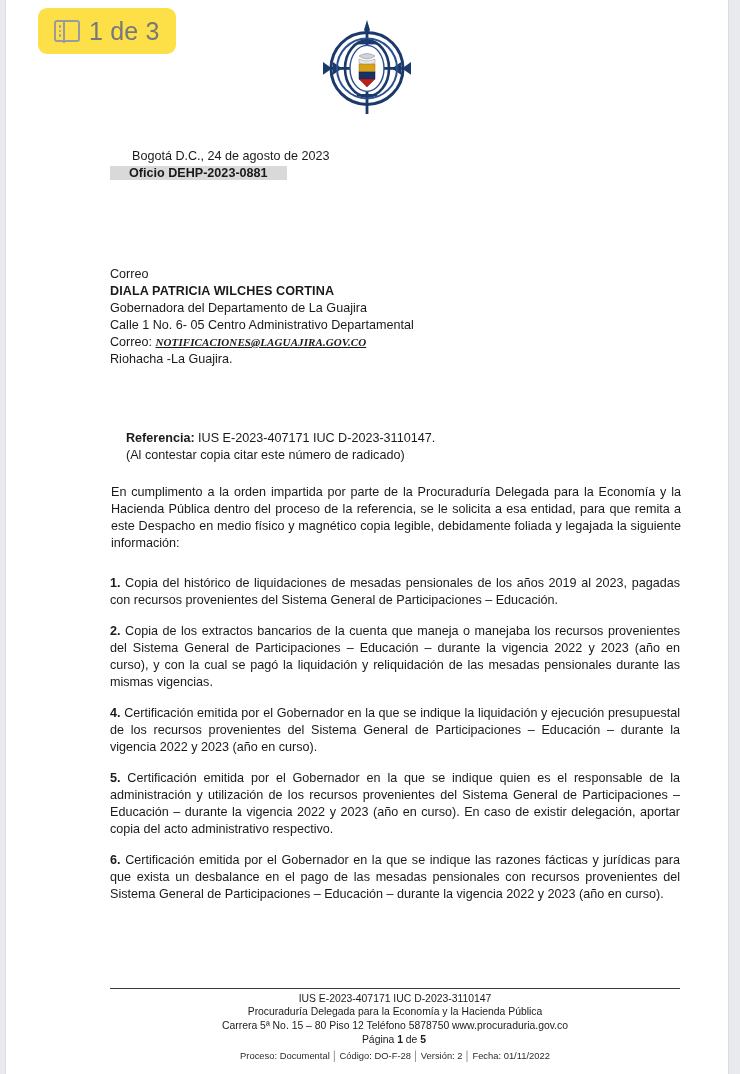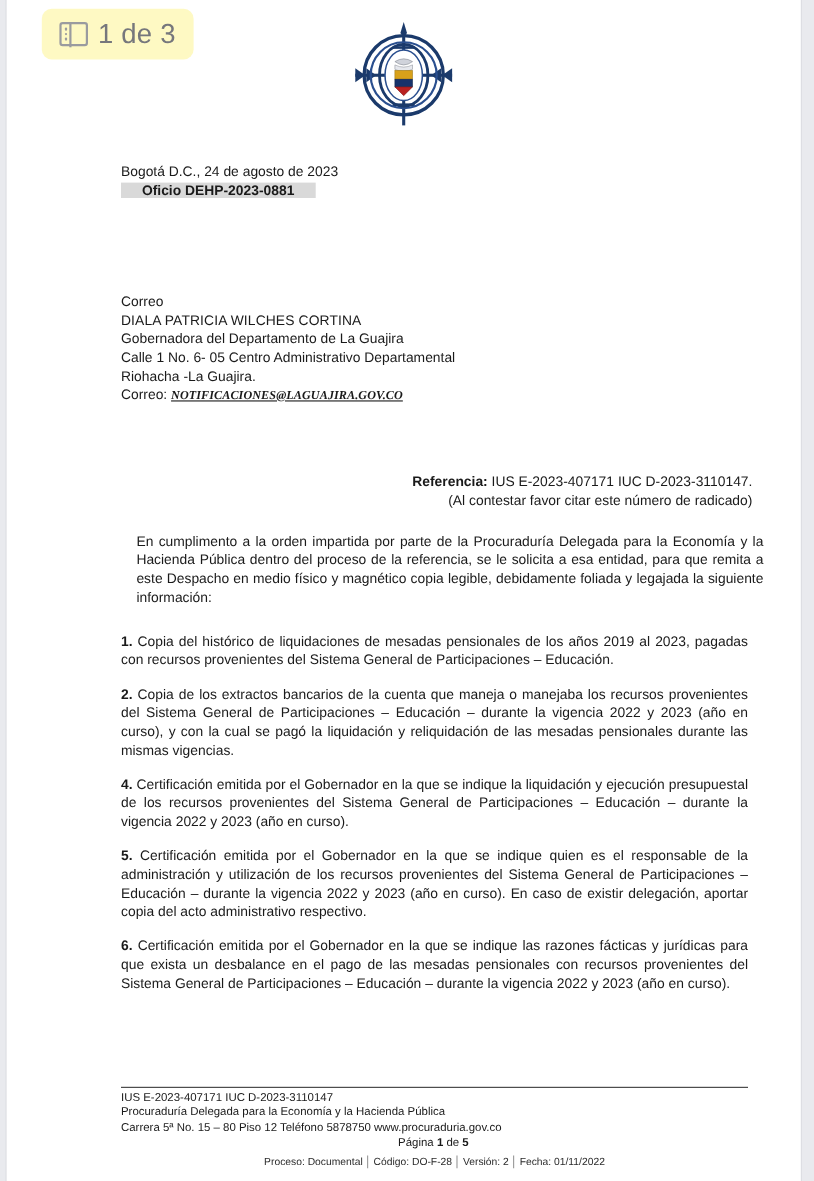--- a/index.html
+++ b/index.html
@@ -35,21 +35,21 @@
   #page-badge {
     position: absolute;
     left: 38px;
     top: 8px;
     height: 46px;
     display: flex;
     align-items: center;
     gap: 9px;
     padding: 0 16px;
     border-radius: 9px;
-    background: #fef9c3;
+    background: #fde047;
     color: #76777c;
     font-size: 25px;
     letter-spacing: .2px;
     z-index: 5;
   }
   #page-badge .badge-label { white-space: nowrap; }
   .thumb-icon {
     width: 26px;
     height: 22px;
     box-sizing: border-box;
@@ -109,55 +109,55 @@
     position: absolute;
     left: 104px;
     top: 0;
     width: 570px;
     color: #1a1a1a;
     font-size: 12.6px;
     line-height: 1.35;
   }
 
   .date-block { position: absolute; top: 148px; left: 0; width: 100%; }
-  .date-line { white-space: nowrap; }
+  .date-line { white-space: nowrap; margin-left: 22px; }
   .oficio {
     font-weight: bold;
     background: #d9d9d9;
     display: inline;
     padding: 0 19px;
   }
 
   .addressee { position: absolute; top: 266px; left: 0; width: 100%; }
   .addressee div { white-space: nowrap; }
-  .addressee .name { font-weight: normal; letter-spacing: .1px; }
+  .addressee .name { font-weight: bold; letter-spacing: .1px; }
   .email {
     font-family: "Liberation Serif", serif;
     font-style: italic;
     font-weight: bold;
     font-size: 11px;
     text-decoration: underline;
     letter-spacing: .1px;
   }
 
   .reference {
     position: absolute;
     top: 430px;
-    left: 4px;
+    left: 16px;
     width: 100%;
-    text-align: right;
+    text-align: left;
   }
   .reference .ref-line1 { white-space: nowrap; }
   .reference .ref-line1 b { font-weight: bold; }
   .reference .ref-line2 { white-space: nowrap; }
 
   .body-text {
     position: absolute;
     top: 484px;
-    left: 14px;
+    left: 1px;
     width: 100%;
     text-align: justify;
   }
 
   .items {
     position: absolute;
     top: 562px;
     left: 0;
     width: 100%;
     margin-top: 13px;
@@ -175,21 +175,21 @@
     width: 570px;
     top: 988px;
     font-size: 10.4px;
     color: #1a1a1a;
     line-height: 1.28;
   }
   #footer .rule {
     border-top: 1px solid #3a3a3a;
     margin-bottom: 3px;
   }
-  #footer .centered { text-align: left; white-space: nowrap; }
+  #footer .centered { text-align: center; white-space: nowrap; }
   #footer .page-no {
     text-align: center;
     margin-top: 1px;
     padding-right: 2px;
   }
   #footer .page-no b { font-weight: bold; }
   #footer .meta {
     text-align: center;
     margin-top: 4px;
     font-size: 9.4px;
@@ -241,33 +241,33 @@
       <div class="date-block">
         <div class="date-line">Bogotá D.C., 24 de agosto de 2023</div>
         <div><span class="oficio">Oficio DEHP-2023-0881</span></div>
       </div>
 
       <div class="addressee">
         <div>Correo</div>
         <div class="name">DIALA PATRICIA WILCHES CORTINA</div>
         <div>Gobernadora del Departamento de La Guajira</div>
         <div>Calle 1 No. 6- 05 Centro Administrativo Departamental</div>
-        <div>Riohacha -La Guajira.</div>
         <div>
           <span>Correo:</span>
           <span class="email">NOTIFICACIONES@LAGUAJIRA.GOV.CO</span>
         </div>
+        <div>Riohacha -La Guajira.</div>
       </div>
 
       <div class="reference">
         <div class="ref-line1">
           <b>Referencia:</b>
           <span>IUS E-2023-407171  IUC D-2023-3110147.</span>
         </div>
-        <div class="ref-line2">(Al contestar favor citar este número de radicado)</div>
+        <div class="ref-line2">(Al contestar copia citar este número de radicado)</div>
       </div>
 
       <div class="body-text">En cumplimento a la orden impartida por parte de la Procuraduría Delegada para la Economía y la Hacienda Pública dentro del proceso de la referencia, se le solicita a esa entidad, para que remita a este Despacho en medio físico y magnético copia legible, debidamente foliada y legajada la siguiente información:</div>
 
       <div class="items">
         <div class="item">
           <span class="num">1.</span>
           <span>Copia del histórico de liquidaciones de mesadas pensionales de los años 2019 al 2023, pagadas con recursos provenientes del Sistema General de Participaciones – Educación.</span>
         </div>
         <div class="item">

